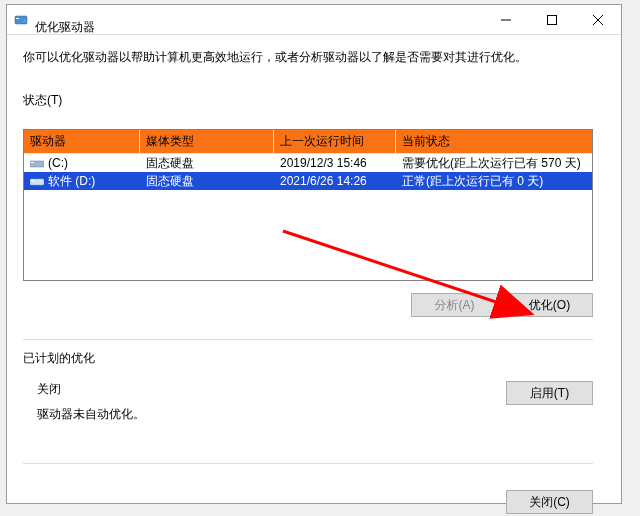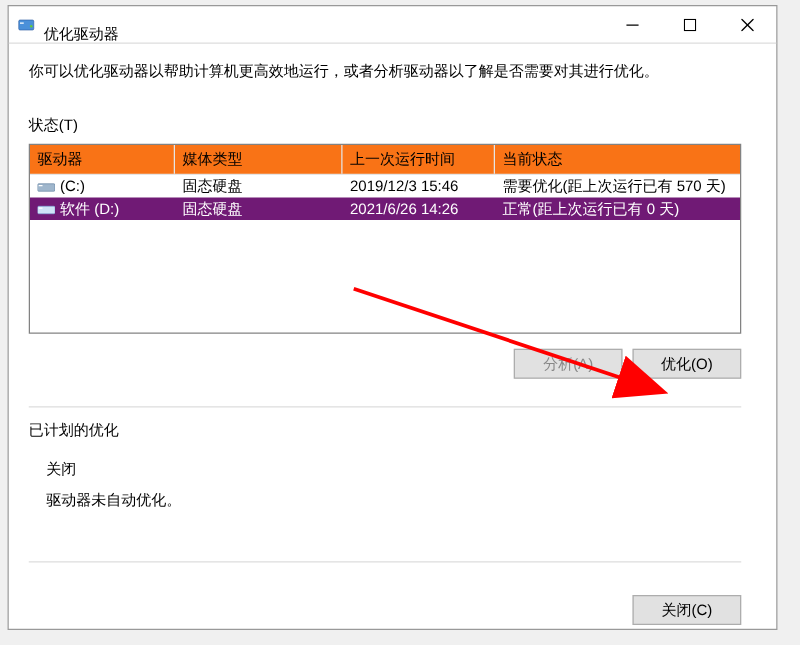--- a/index.html
+++ b/index.html
@@ -40,21 +40,21 @@
       cursor: pointer;
     }
     .content {
       padding: 14px 28px 10px 16px;
       flex: 1;
       display: flex;
       flex-direction: column;
       position: relative;
     }
     .desc { font-size: 12px; color: #000; margin-bottom: 26px; }
-    .section-label { font-size: 12px; margin-bottom: 6px; }
+    .section-label { font-size: 12px; margin-bottom: 20px; }
     .drive-table {
       border: 1px solid #828282;
       height: 152px;
       background: #fff;
       margin-bottom: 12px;
     }
     .drive-header {
       display: flex;
       height: 24px;
       background: #f97316;
@@ -80,21 +80,21 @@
       align-items: center;
       font-size: 12px;
     }
     .drive-row > div {
       padding-left: 6px;
       height: 100%;
       display: flex;
       align-items: center;
       white-space: nowrap;
     }
-    .drive-row.selected { background: #701a75; color: #fff; align-items: flex-end; }
+    .drive-row.selected { background: #1d4ed8; color: #fff; align-items: flex-end; }
     .drive-row .col-d { gap: 4px; }
     .drive-icon { width: 14px; height: 10px; display: inline-block; }
     .btn-row {
       display: flex;
       justify-content: flex-end;
       gap: 8px;
       margin-bottom: 22px;
     }
     .btn {
       width: 87px;
@@ -217,20 +217,21 @@
 
     <div class="sep"></div>
 
     <div class="sched-title">已计划的优化</div>
 
     <div class="sched-body">
       <div class="sched-left">
         <div class="sched-off">关闭</div>
         <div class="sched-note">驱动器未自动优化。</div>
       </div>
+      <button class="btn">启用(T)</button>
     </div>
 
     <div class="sep" style="margin-top:40px;"></div>
 
     <div class="bottom-row">
       <button class="btn">关闭(C)</button>
     </div>
 
     <svg class="arrow-annotation" viewBox="0 0 280 110">
       <defs>

